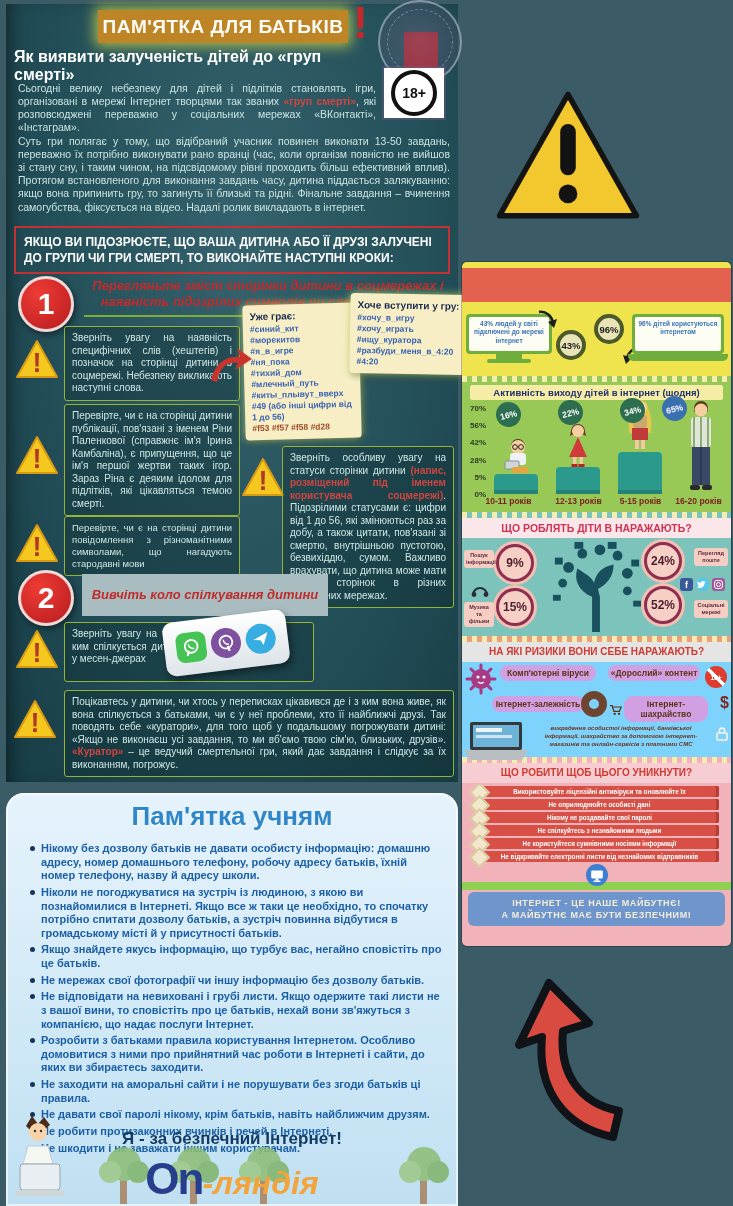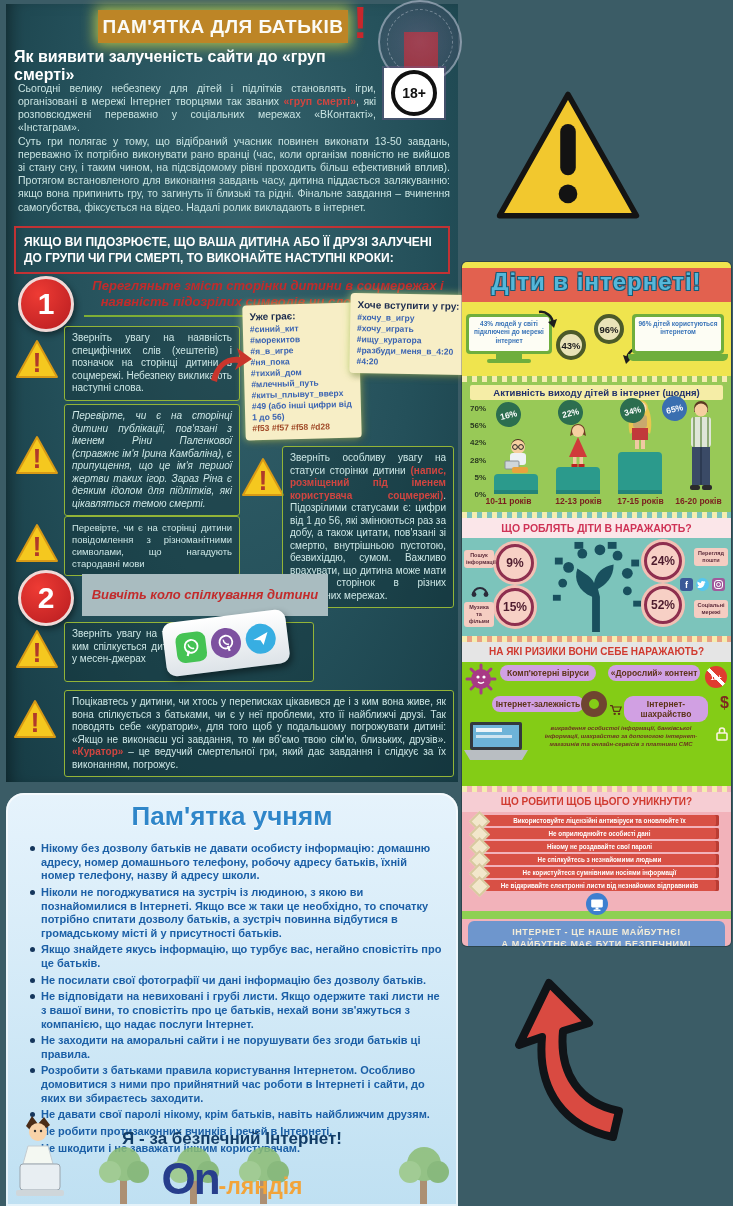--- a/index.html
+++ b/index.html
@@ -38,21 +38,21 @@
            font-style:italic;text-align:center;padding-bottom:4px;border-bottom:2px solid #7fae35;line-height:1.25;}
   .s2band{position:absolute;left:76px;top:570px;width:246px;height:42px;background:#a9bcc0;
           display:flex;align-items:center;justify-content:center;color:#c22b2b;font-size:13px;
           font-weight:bold;font-style:italic;text-align:center;line-height:1.2;}
   .tri{position:absolute;width:46px;height:42px;}
   .t1{left:8px;top:334px;} .t2{left:8px;top:430px;} .t3{left:8px;top:518px;}
   .t4{left:234px;top:452px;} .t5{left:8px;top:624px;} .t6{left:6px;top:694px;}
   .box{position:absolute;background:rgba(10,35,40,.30);border:1.5px solid #93b437;border-radius:3px;
        color:#cde7e6;font-size:10px;line-height:1.25;text-align:justify;padding:5px 7px;box-sizing:border-box;}
   .w1{left:58px;top:322px;width:176px;}
-  .w2{left:58px;top:400px;width:176px;font-style:italic;}
+  .w2{left:58px;top:400px;width:176px;}
   .w3{left:58px;top:512px;width:176px;font-size:9.5px;}
   .w4{left:276px;top:442px;width:172px;}
   .w5{left:58px;top:618px;width:250px;height:60px;}
   .w5 .narrow{display:block;width:112px;}
   .w6{left:58px;top:686px;width:390px;}
   .sticky{position:absolute;background:#f7eec6;border-radius:4px;padding:6px 7px;color:#26406b;
           box-shadow:0 0 8px rgba(205,230,120,.8),2px 3px 6px rgba(0,0,0,.35);}
   .sk1{left:238px;top:300px;width:102px;transform:rotate(-1.5deg);}
   .sk2{left:344px;top:290px;width:104px;transform:rotate(1deg);}
   .sticky .st{color:#1b2b4e;font-weight:bold;font-size:10px;margin-bottom:2px;}
@@ -70,21 +70,21 @@
         background:linear-gradient(#e6f3fc,#bfe0f2);box-shadow:inset 0 0 0 2px rgba(255,255,255,.6);}
   .mtitle{position:absolute;top:8px;width:100%;text-align:center;font-size:26px;font-weight:bold;
           color:#2f86c9;text-shadow:0 1px 0 #fff;}
   .mlist{position:absolute;left:24px;right:14px;top:46px;}
   .mi{position:relative;padding-left:11px;margin:3px 0;color:#1b5fa6;font-weight:bold;font-size:11px;line-height:1.24;}
   .mi::before{content:"";position:absolute;left:0;top:4px;width:5px;height:5px;border-radius:50%;background:#15365c;}
   .slogan{position:absolute;left:0;right:0;top:336px;text-align:center;color:#123c66;font-weight:bold;font-size:17px;}
   .tree{position:absolute;bottom:0;width:60px;height:66px;opacity:.85;z-index:0;}
   .logo{position:absolute;left:0;right:0;bottom:2px;text-align:center;z-index:2;}
   .logo .on{font-size:44px;font-weight:bold;color:#273e8c;letter-spacing:-2px;}
-  .logo .la{font-size:23px;font-weight:bold;color:#f2a43a;}
+  .logo .la{font-size:32px;font-weight:bold;font-style:italic;color:#f2a43a;}
   .logo .tg2{font-size:7.5px;letter-spacing:2px;color:#44808f;font-weight:bold;margin-top:-3px;}
   .boy{position:absolute;left:4px;bottom:0;width:64px;height:92px;z-index:2;}
 
   
   .bigtri{position:absolute;left:488px;top:85px;width:160px;height:140px;}
   .redarrow{position:absolute;left:495px;top:975px;width:132px;height:178px;}
 
   
   .ig{position:absolute;left:462px;top:262px;width:269px;height:684px;display:flex;flex-direction:column;
       border-radius:5px;overflow:hidden;box-shadow:0 0 0 1px rgba(0,0,0,.25);}
@@ -123,21 +123,21 @@
   .ig-doing{height:98px;background:#7cc4bb;position:relative;flex:none;}
   .pc{position:absolute;width:38px;height:38px;border-radius:50%;background:#f7d0c5;border:3px solid #8e2f4f;
       display:flex;align-items:center;justify-content:center;font-weight:bold;font-size:12px;color:#4d1c2e;
       box-shadow:0 0 0 3px #f3c0b4;}
   .plab{position:absolute;background:#f5cdc2;border-radius:3px;color:#5c2b3a;font-weight:bold;font-size:5.5px;
         text-align:center;padding:2px;line-height:1.25;}
   .soc{position:absolute;right:6px;top:40px;display:flex;gap:3px;}
   .soc .si{width:13px;height:13px;border-radius:3px;display:flex;align-items:center;justify-content:center;
            color:#fff;font-weight:bold;font-size:9px;}
   .risksband{background:#e5e5e5;color:#d03a30;font-size:10px;}
-  .ig-risks{height:124px;background:#84cc16;position:relative;flex:none;padding-left:16px;}
+  .ig-risks{height:95px;background:#7dd3fc;position:relative;flex:none;padding-left:16px;}
   .pill{position:absolute;background:#d1a0e3;border-radius:9px;color:#5c3317;font-weight:bold;font-size:8.5px;
         text-align:center;padding:3px 2px;line-height:1.2;}
   .ban{position:absolute;right:4px;top:4px;width:22px;height:22px;border-radius:50%;color:#fff;font-size:6.5px;
        font-weight:bold;display:flex;align-items:center;justify-content:center;
        background:linear-gradient(45deg,rgba(0,0,0,0) 44%,#fff 44% 56%,rgba(0,0,0,0) 56%),#e03c30;}
   .dollar{position:absolute;right:2px;top:32px;font-size:16px;font-weight:bold;color:#7d2a1f;}
   .rnote{position:absolute;left:78px;top:62px;width:162px;color:#6b3520;font-weight:bold;font-style:italic;
          font-size:6px;line-height:1.35;text-align:center;}
   .plock{position:absolute;right:2px;top:64px;width:14px;height:16px;}
   .avoidband{background:#f6cdd3;color:#d03a30;font-size:10px;}
@@ -159,21 +159,21 @@
 <div class="page">
 
   <section class="poster">
     <div class="ribbon"></div>
     <div class="emblem"></div>
     <div class="titleband">ПАМ'ЯТКА ДЛЯ БАТЬКІВ</div>
     <div class="bang">!</div>
     <div class="badge18">
         <span>18+</span>
       </div>
-    <h2 class="subtitle" style="margin:0">Як виявити залученість сайти до «груп смерті»</h2>
+    <h2 class="subtitle" style="margin:0">Як виявити залученість дітей до «груп смерті»</h2>
 
     <p class="para p1"><span>Сьогодні велику небезпеку для дітей і підлітків становлять ігри, організовані в мережі Інтернет творцями так званих </span><span class="redtxt">«груп смерті»</span><span>, які розповсюджені переважно у соціальних мережах «ВКонтакті», «Інстаграм».</span></p>
     <p class="para p2">Суть гри полягає у тому, що відібраний учасник повинен виконати 13-50 завдань, переважно їх потрібно виконувати рано вранці (час, коли організм повністю не вийшов зі стану сну, і таким чином, на підсвідомому рівні проходить більш ефективний вплив). Протягом встановленого для виконання завдань часу, дитина піддається залякуванню: якщо вона припинить гру, то загинуть її близькі та рідні. Фінальне завдання – вчинення самогубства, фіксується на відео. Надалі ролик викладають в інтернет.</p>
 
     <div class="alertbox">ЯКЩО ВИ ПІДОЗРЮЄТЕ, ЩО ВАША ДИТИНА АБО ЇЇ ДРУЗІ ЗАЛУЧЕНІ  ДО ГРУПИ ЧИ ГРИ СМЕРТІ, ТО ВИКОНАЙТЕ НАСТУПНІ КРОКИ:</div>
 
     <div class="stepc c1">1</div>
     <div class="s1title">Перегляньте зміст сторінки дитини в соцмережах і наявність підозрілих символів чи словосполучень</div>
 
     <div class="tri t1"><svg viewBox="0 0 46 42" width="46" height="42">
@@ -264,24 +264,24 @@
         </svg></div>
     <div class="box w6"><span>Поцікавтесь у дитини, чи хтось у переписках цікавився де і з ким вона живе, як вона спілкується з батьками, чи є у неї проблеми, хто її найближчі друзі. Так поводять себе «куратори», для того щоб у подальшому погрожувати дитині: «Якщо не виконаєш усі завдання, то ми вб'ємо твою сім'ю, близьких, друзів». </span><span class="redtxt">«Куратор»</span><span> – це ведучий смертельної гри, який дає завдання і слідкує за їх виконанням, погрожує.</span></div>
   </section>
 
   <section class="memo">
     <div class="mtitle">Пам'ятка учням</div>
     <div class="mlist">
       <div class="mi">Нікому без дозволу батьків не давати особисту інформацію: домашню адресу, номер домашнього телефону, робочу адресу батьків, їхній номер телефону, назву й адресу школи.</div>
       <div class="mi">Ніколи не погоджуватися на зустріч із людиною, з якою ви познайомилися в Інтернеті. Якщо все ж таки це необхідно, то спочатку потрібно спитати дозволу батьків, а зустріч повинна відбутися в громадському місті й у присутності батьків.</div>
       <div class="mi">Якщо знайдете якусь інформацію, що турбує вас, негайно сповістіть про це батьків.</div>
-      <div class="mi">Не посилати свої фотографії чи дані інформацію без дозволу батьків.</div>
+      <div class="mi">Не мережах свої фотографії чи іншу інформацію без дозволу батьків.</div>
       <div class="mi">Не відповідати на невиховані і грубі листи. Якщо одержите такі листи не з вашої вини, то сповістіть про це батьків, нехай вони зв'яжуться з компанією, що надає послуги Інтернет.</div>
+      <div class="mi">Розробити з батьками правила користування Інтернетом. Особливо домовитися з ними про прийнятний час роботи в Інтернеті і сайти, до яких ви збираєтесь заходити.</div>
       <div class="mi">Не заходити на аморальні сайти і не порушувати без згоди батьків ці правила.</div>
-      <div class="mi">Розробити з батьками правила користування Інтернетом. Особливо домовитися з ними про прийнятний час роботи в Інтернеті і сайти, до яких ви збираєтесь заходити.</div>
       <div class="mi">Не давати свої паролі нікому, крім батьків, навіть найближчим друзям.</div>
       <div class="mi">Не робити протизаконних вчинків і речей в Інтернеті.</div>
       <div class="mi">Не шкодити і не заважати іншим користувачам.</div>
     </div>
     <div class="slogan">Я - за безпечний Інтернет!</div>
 
     <div class="tree" style="left:88px"><svg viewBox="0 0 60 66" width="60" height="66">
           <rect x="26" y="40" width="7" height="24" fill="#a9825d"></rect>
           <circle cx="30" cy="24" r="17" fill="#8cbd74"></circle>
           <circle cx="16" cy="32" r="11" fill="#9cc884"></circle>
@@ -326,21 +326,20 @@
     <svg viewBox="0 0 200 180" width="160" height="140">
       <path d="M100 12 L188 168 H12 Z" fill="#f2c82e" stroke="#141414" stroke-width="7" stroke-linejoin="round"></path>
       <rect x="90" y="50" width="20" height="66" rx="10" fill="#131313"></rect>
       <circle cx="100" cy="140" r="12" fill="#131313"></circle>
     </svg>
   </div>
 
   <section class="ig">
     <div class="ig-head">
       <div class="ig-band"></div>
-      <div class="ig-title">Діти в інтернеті!</div>
       <div class="mon">
         <div class="monscr">
             <div class="monin">43% людей у світі підключені до мережі інтернет</div>
           </div>
         <div class="monstand"></div>
           <div class="monbase"></div>
       </div>
       <div class="sarr sa1"><svg viewBox="0 0 24 22" width="24" height="22">
             <path d="M3 4 C10 3 16 8 17 15" fill="none" stroke="#1d1d1d" stroke-width="2.5"></path>
             <path d="M12 14 L18 20 L21 11 Z" fill="#1d1d1d"></path>
@@ -418,21 +417,21 @@
           </svg>
       </div>
 
       <div class="bub" style="left:34px;top:20px">16%</div>
       <div class="bub" style="left:96px;top:18px">22%</div>
       <div class="bub" style="left:158px;top:16px">34%</div>
       <div class="bub blue" style="left:200px;top:14px">65%</div>
 
       <div class="agelab" style="left:16px;top:114px">10-11 років</div>
       <div class="agelab" style="left:86px;top:114px">12-13 років</div>
-      <div class="agelab" style="left:148px;top:114px">17-15 років</div>
+      <div class="agelab" style="left:148px;top:114px">5-15 років</div>
       <div class="agelab" style="left:206px;top:114px">16-20 років</div>
     </div>
     <div class="dots" style="background-color:#7cc4bb"></div>
 
     <div class="bandtitle doingband">ЩО РОБЛЯТЬ ДІТИ В НАРАЖАЮТЬ?</div>
     <div class="ig-doing">
       <div style="position:absolute;left:86px;top:2px">
         <svg viewBox="0 0 96 96" width="96" height="94">
           <path d="M44 94 L44 58 C30 52 25 40 29 29 C38 35 44 38 46 44 C48 33 55 27 66 25 C66 38 58 46 50 50 L52 58 L52 94 Z" fill="#19505e"></path>
           <circle cx="20" cy="28" r="5.5" fill="#19505e"></circle>

